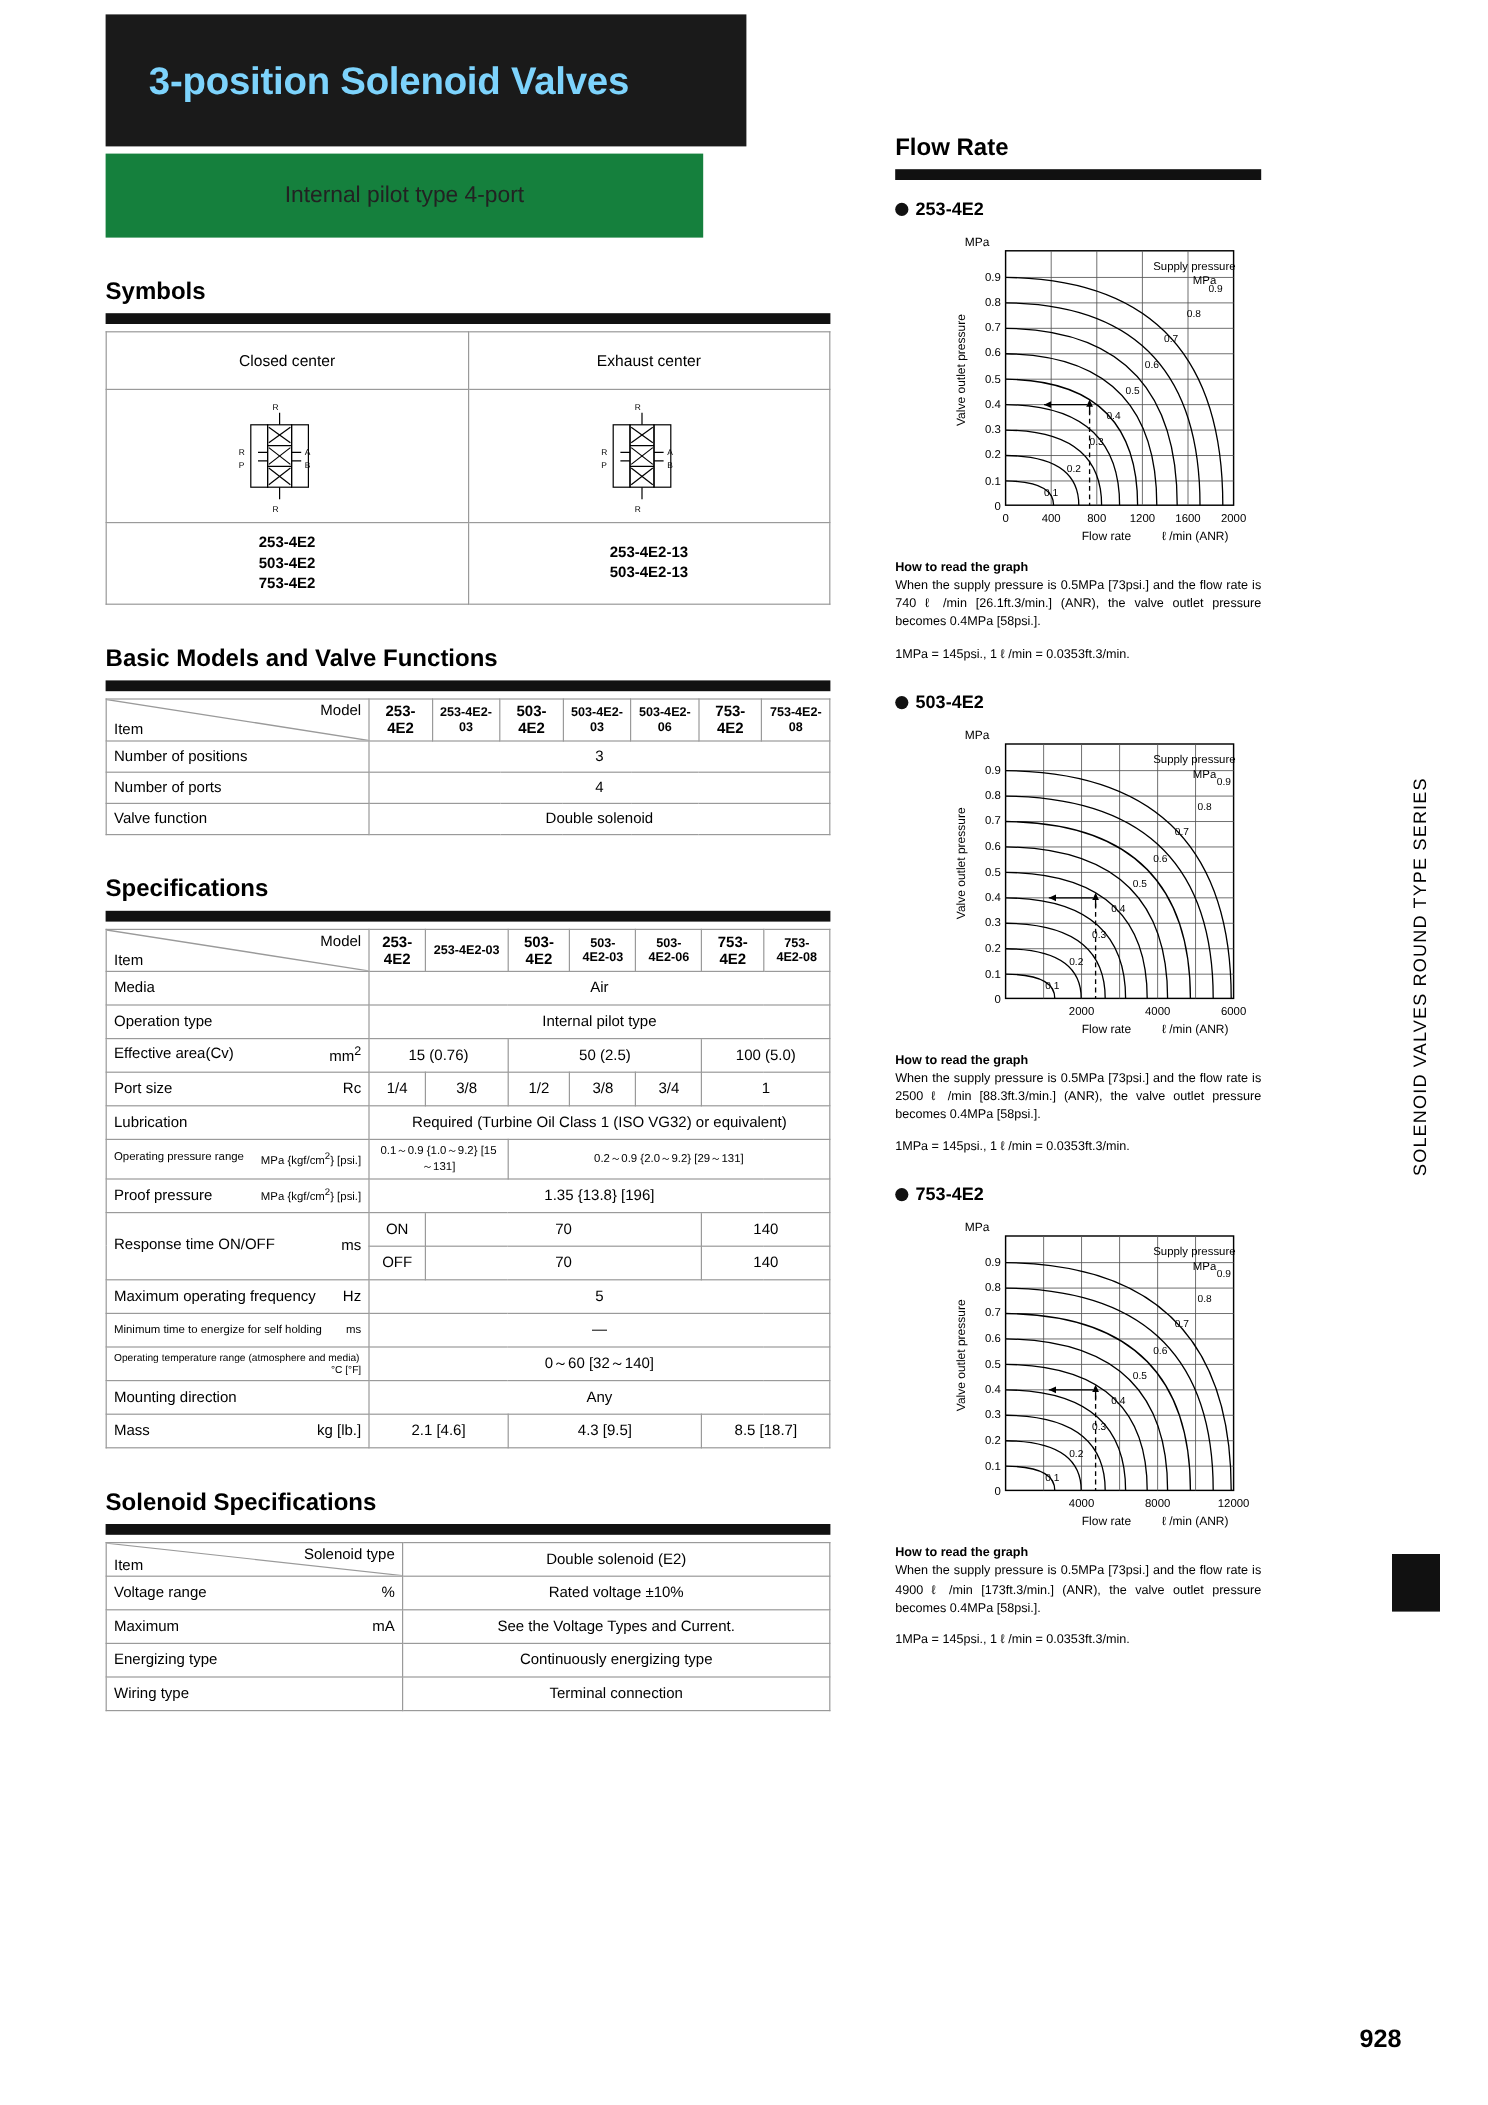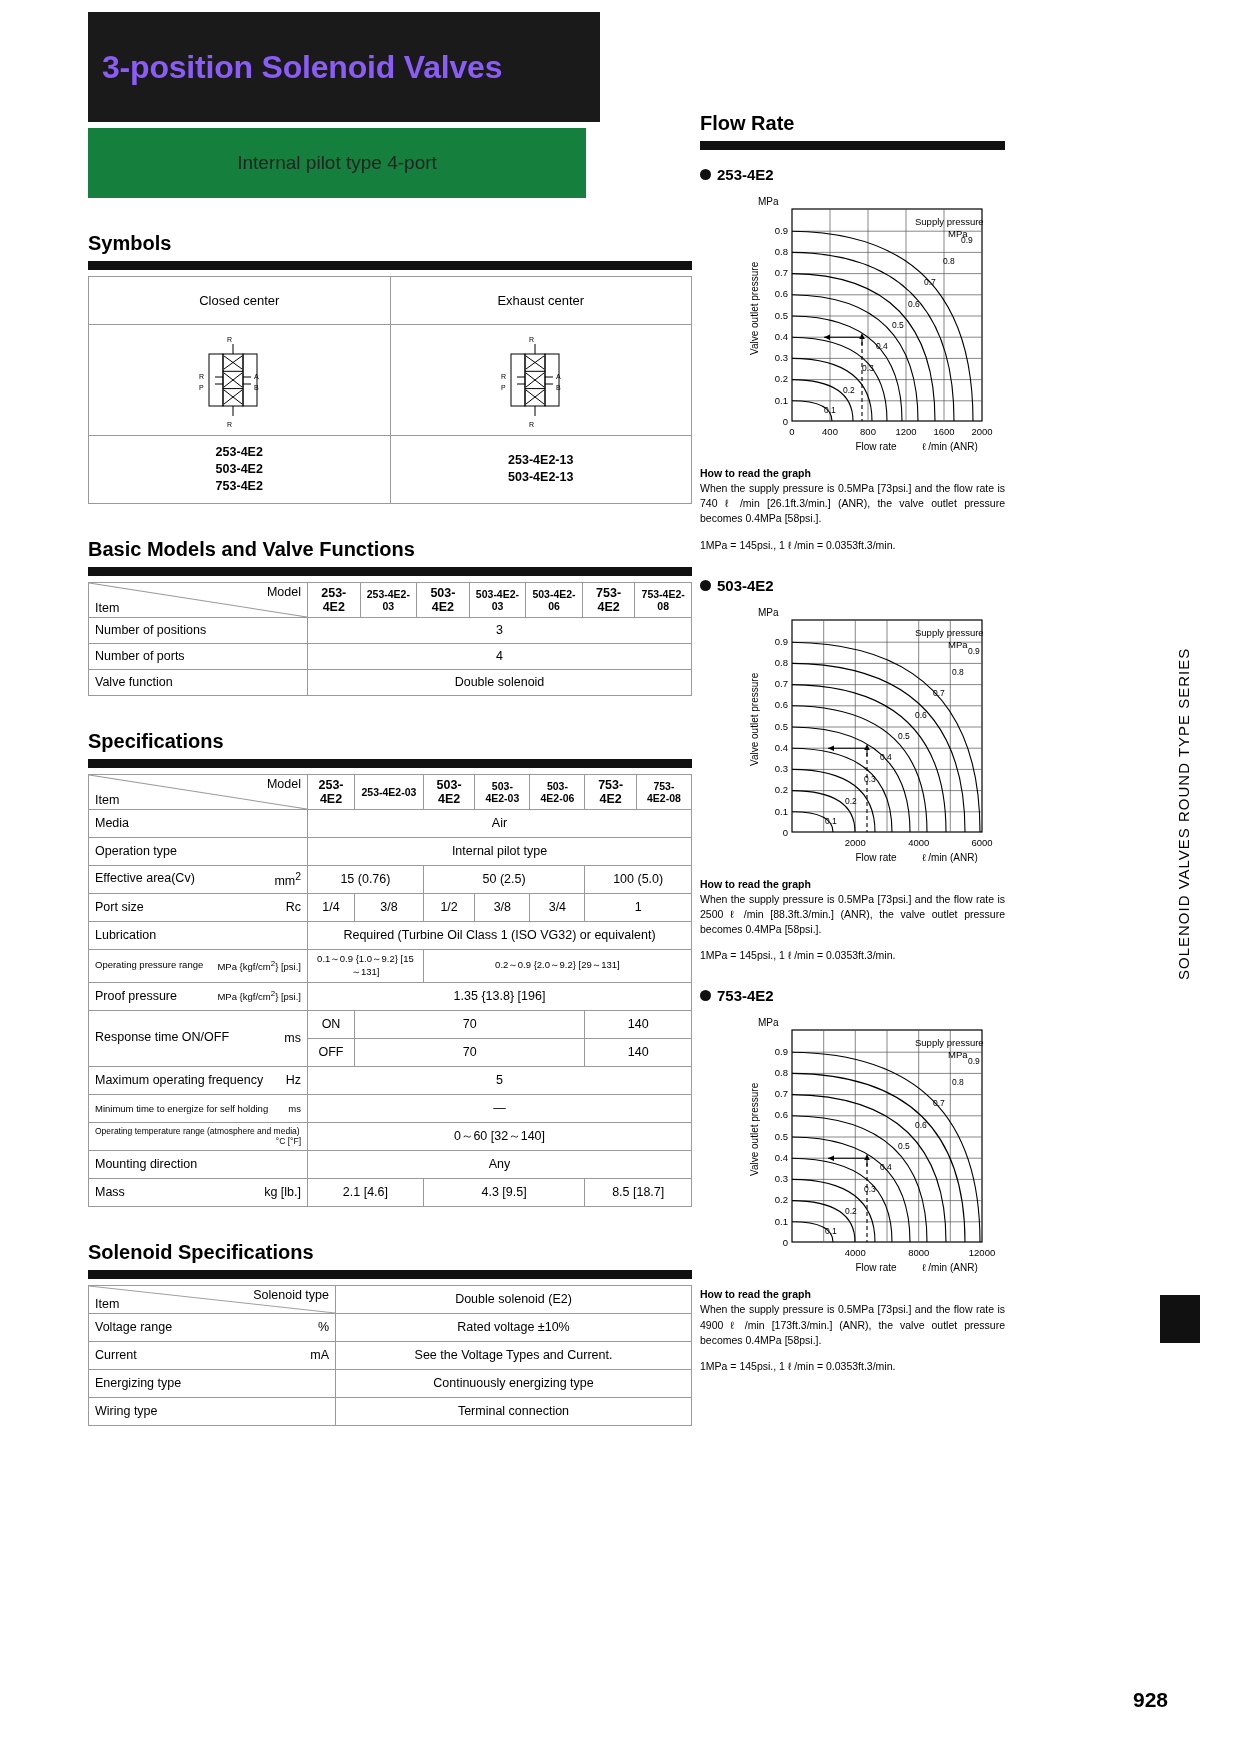--- a/index.html
+++ b/index.html
@@ -7,22 +7,22 @@
     width:1240px;height:1754px;background:#fff;
     font-family:"Liberation Sans", sans-serif;
     color:#000;position:relative;overflow:hidden;
   }
   .page{position:relative;width:1240px;height:1754px;}
 
   
   .left{position:absolute;left:88px;top:0;width:620px;}
 
   .title-bar{
-    background:#1a1a1a;color:#8b5cf6;height:110px;
-    display:flex;align-items:center;padding-left:14px;
+    background:#1a1a1a;color:#7dd3fc;height:110px;
+    display:flex;align-items:center;padding-left:36px;
     width:498px;margin-top:12px;
   }
   .title-bar h1{font-size:32px;font-weight:bold;margin:0;letter-spacing:-0.2px;}
   .subtitle-bar{
     background:#15803d;height:70px;width:498px;
     display:flex;align-items:center;justify-content:center;
     font-size:19px;color:#222;margin-top:6px;
   }
 
   h2.sec{font-size:20px;font-weight:bold;margin:0 0 6px 0;}
@@ -48,21 +48,21 @@
   .mdl{font-weight:bold;font-size:12.5px;}
   .mdl.sm{font-weight:bold;font-size:10.5px;}
 
   .spec td{height:21px;}
   .spec td.l{padding-left:6px;}
   .unit{float:right;padding-left:8px;}
   .tiny{font-size:9.5px;}
   .xtiny{font-size:8.5px;}
 
   
-  .right{position:absolute;left:700px;top:112px;width:305px;}
+  .right{position:absolute;left:746px;top:112px;width:305px;}
   .right h2{font-size:20px;font-weight:bold;margin:0 0 6px 0;}
   .bullet-title{font-size:15px;font-weight:bold;margin:16px 0 4px 0;display:flex;align-items:center;}
   .bullet-title .dot{width:11px;height:11px;border-radius:50%;background:#111;display:inline-block;margin-right:6px;}
 
   .graphwrap{position:relative;width:305px;height:270px;margin-top:4px;}
   .howto{font-size:10.5px;font-weight:bold;margin-top:10px;}
   .howtxt{font-size:10.5px;line-height:1.45;margin-top:2px;text-align:justify;}
   .conv{font-size:10.5px;margin-top:12px;}
 
   .sidetext{
@@ -345,21 +345,21 @@
             <span class="it">Item</span>
             <span class="mo">Solenoid type</span>
           </td>
           <td>Double solenoid (E2)</td>
         </tr>
         <tr>
           <td class="l"><span>Voltage range</span><span class="unit">%</span></td>
           <td>Rated voltage ±10%</td>
         </tr>
         <tr>
-          <td class="l"><span>Current</span><span class="unit">mA</span></td>
+          <td class="l"><span>Maximum</span><span class="unit">mA</span></td>
           <td>See the Voltage Types and Current.</td>
         </tr>
         <tr>
           <td class="l">Energizing type</td>
           <td>Continuously energizing type</td>
         </tr>
         <tr>
           <td class="l">Wiring type</td>
           <td>Terminal connection</td>
         </tr>

